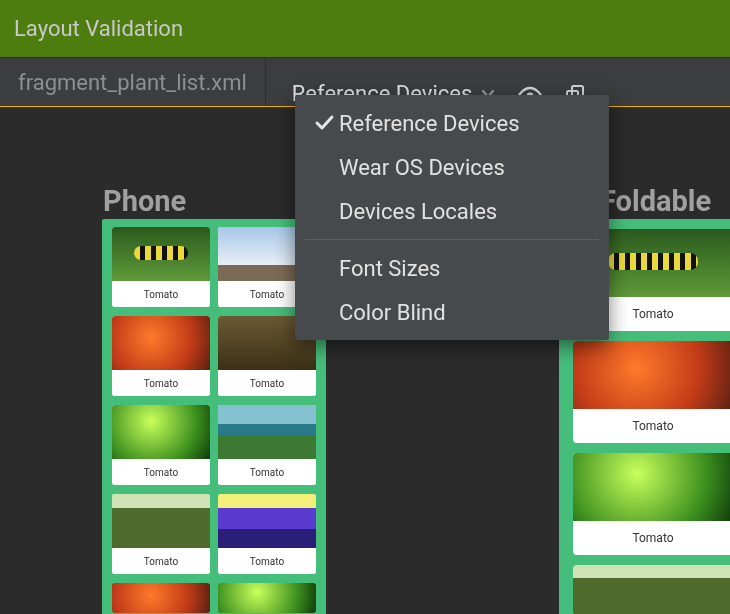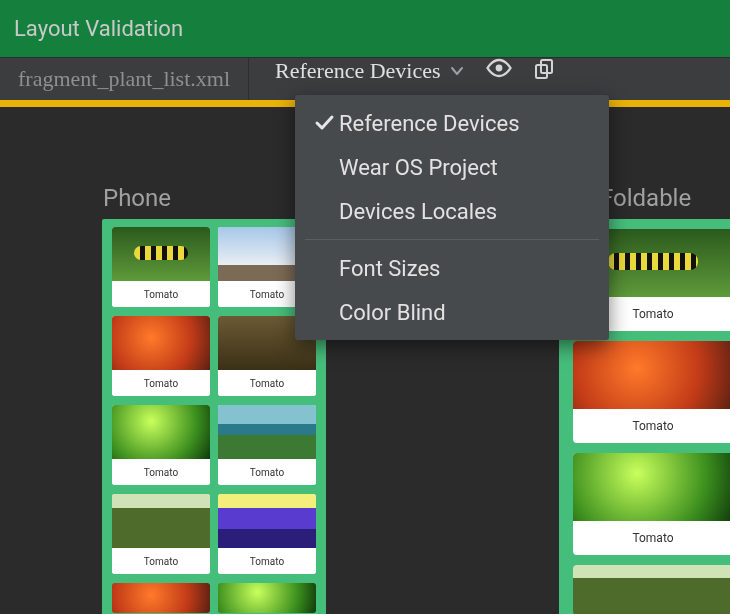--- a/index.html
+++ b/index.html
@@ -16,31 +16,30 @@
   
   .title-bar {
     height: 58px;
     display: flex;
     align-items: center;
     padding-left: 14px;
     font-size: 22px;
     color: #c9c9c9;
     border-bottom: 1px solid #2d2e30;
     box-sizing: border-box;
-    background: #15803d;
+    background: #4d7c0f;
   }
   
   .toolbar {
     height: 49px;
     display: flex;
-    align-items: flex-start;
-    border-bottom: 7px solid #eab308;
+    align-items: flex-end;
+    border-bottom: 1px solid #eab308;
     box-sizing: border-box;
     background: #3b3d3f;
-    font-family: Liberation Serif, serif;
   }
   .file-tab {
     height: 100%;
     padding: 0 18px;
     display: flex;
     align-items: center;
     font-size: 22px;
     color: #8f8f8f;
     border-right: 1px solid #2d2e30;
   }
@@ -62,23 +61,23 @@
   }
   
   .preview-area {
     position: relative;
     height: calc(614px - 58px - 49px);
     background: #2b2b2b;
   }
   .device-label {
     position: absolute;
     top: 77px;
-    font-size: 24px;
+    font-size: 29px;
     color: #a0a0a0;
-    font-weight: 400;
+    font-weight: 700;
   }
   .device-label.phone { left: 103px; }
   .device-label.fold  { left: 600px; }
   
   .phone-preview {
     position: absolute;
     left: 102px;
     top: 112px;
     width: 224px;
     height: 420px;
@@ -287,21 +286,21 @@
   <div class="popup-item">
     <span class="tick">
       <svg width="22" height="22" viewBox="0 0 22 22">
           <path d="M4 11l5 5L19 5" fill="none" stroke="#e6e6e6" stroke-width="3" stroke-linecap="round" stroke-linejoin="round"></path>
         </svg>
     </span>
     <span>Reference Devices</span>
   </div>
   <div class="popup-item">
     <span class="tick"></span>
-    <span>Wear OS Project</span>
+    <span>Wear OS Devices</span>
   </div>
   <div class="popup-item">
     <span class="tick"></span>
     <span>Devices Locales</span>
   </div>
   <div class="popup-sep"></div>
   <div class="popup-item">
     <span class="tick"></span>
     <span>Font Sizes</span>
   </div>

